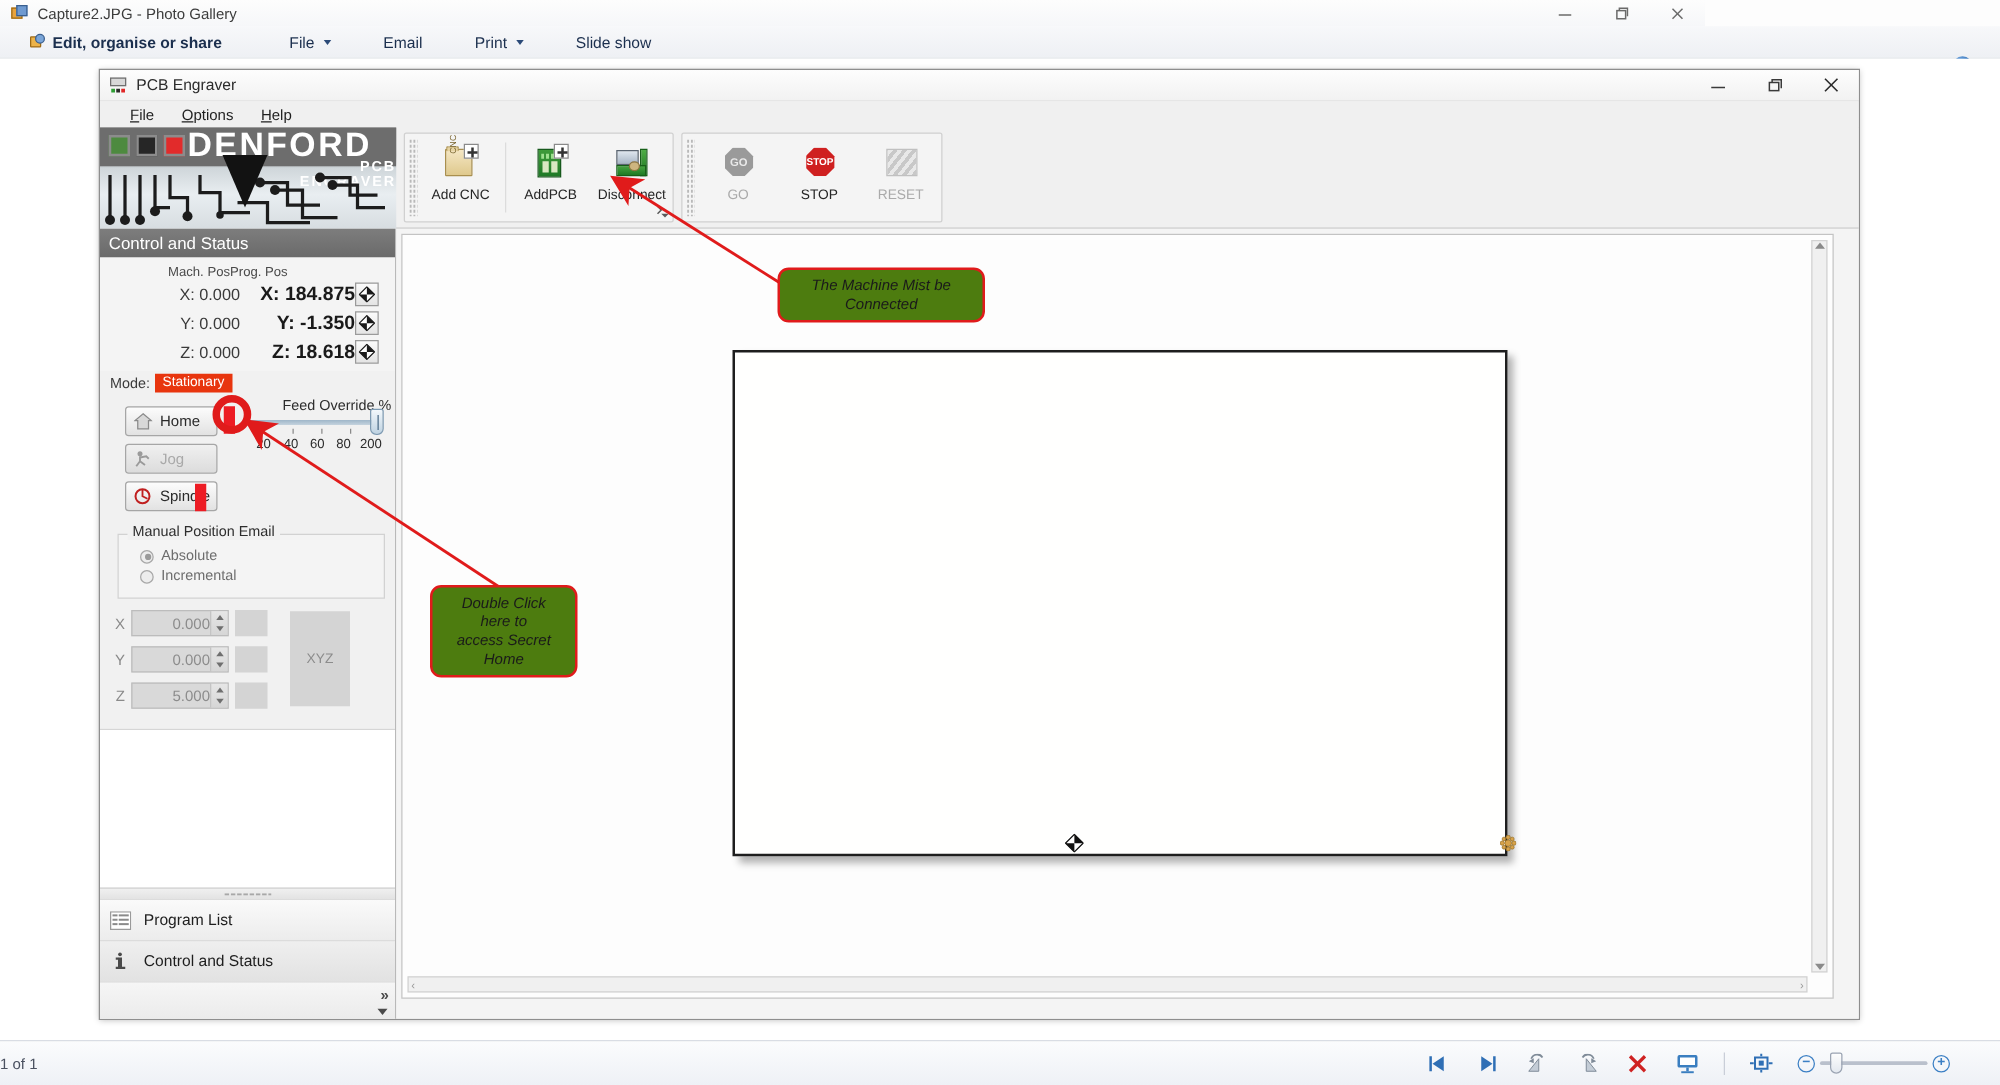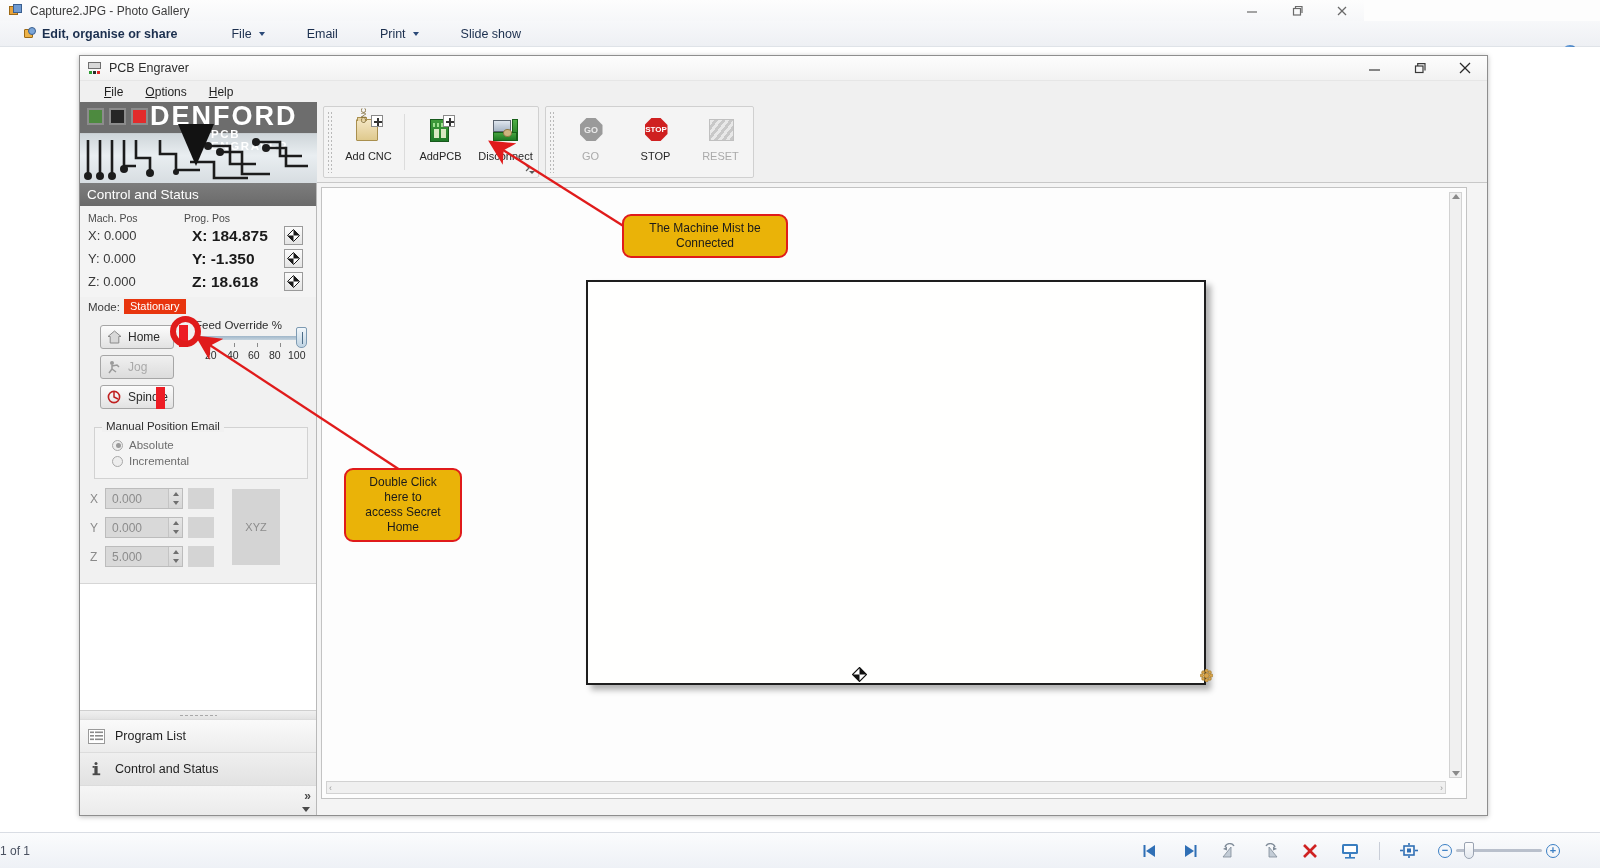--- a/index.html
+++ b/index.html
@@ -94,21 +94,21 @@
     position:absolute; left:0; top:47px; width:1600px; bottom:36px;
     background:#ffffff;
   }
 
   
   #pcbwin {
     position:absolute; left:79px; top:55px; width:1409px; height:761px;
     background:#f0f0f0;
     border:1px solid #8e8e8e;
     box-shadow: 0 1px 5px rgba(0,0,0,0.25);
-    display:flex; flex-direction:column;
+    display:flex; flex-direction:column;text-align:right;
   }
   .pcb-titlebar {
     height:25px; background:linear-gradient(to bottom,#fdfdfd,#f2f2f2);
     display:flex; align-items:center; flex:0 0 auto;
     border-bottom:1px solid #e6e6e6;
   }
   .pcb-title-icon { width:14px; height:13px; margin-left:8px; margin-right:7px; position:relative; }
   .pcb-title-icon .top { position:absolute; left:0; top:0; width:13px; height:7px;
     background:#d8d8d8; border:1px solid #6f6f6f; }
   .pcb-title-icon .d1 { position:absolute; left:1px; top:9px; width:3px; height:3px; background:#2f9e35;}
@@ -377,22 +377,22 @@
   .pcb-status {
     height:22px; flex:0 0 auto; background:#f0f0f0; border-top:1px solid #cfcfcf;
     display:flex; align-items:center; position:relative;
   }
   .guard-badge { margin-left:7px; background:#1f8c2a; color:#ffffff; font-size:11px; padding:1px 7px 2px 7px; }
   .cycle-lbl { position:absolute; left:325px; font-size:11.5px; color:#2a2a2a; }
 
   
   .callout {
     position:absolute; border:2px solid #e01b1b; border-radius:9px;
-    background:#eab308; color:#1a1a1a; font-size:12px; line-height:15px;
-    padding:5px 10px; text-align:center; z-index:40;
+    background:#4d7c0f; color:#1a1a1a; font-size:12px; line-height:15px;
+    padding:5px 10px; text-align:center; z-index:40;font-style:italic;
   }
   .anno-svg { position:absolute; left:0; top:0; width:1600px; height:868px;
     pointer-events:none; z-index:39; }
   .redcircle {
     position:absolute; left:170px; top:316px; width:31px; height:31px;
     border:6px solid #e01b1b; border-radius:50%; z-index:41;
   }
 </style>
 </head>
 <body>
@@ -697,21 +697,21 @@
               <i style="left:14px;"></i>
                 <i style="left:37px;"></i>
                 <i style="left:60px;"></i>
                 <i style="left:83px;"></i>
             </div>
             <div class="feed-nums">
               <span style="left:12px;">20</span>
               <span style="left:34px;">40</span>
               <span style="left:55px;">60</span>
               <span style="left:76px;">80</span>
-              <span style="left:95px;">100</span>
+              <span style="left:95px;">200</span>
             </div>
           </div>
         </div>
 
         <div class="mpm-group">
           <span class="mpm-title">Manual Position Email</span>
           <div class="radio-row">
             <span class="radio on"></span>
             <span class="radio-lbl">Absolute</span>
           </div>

